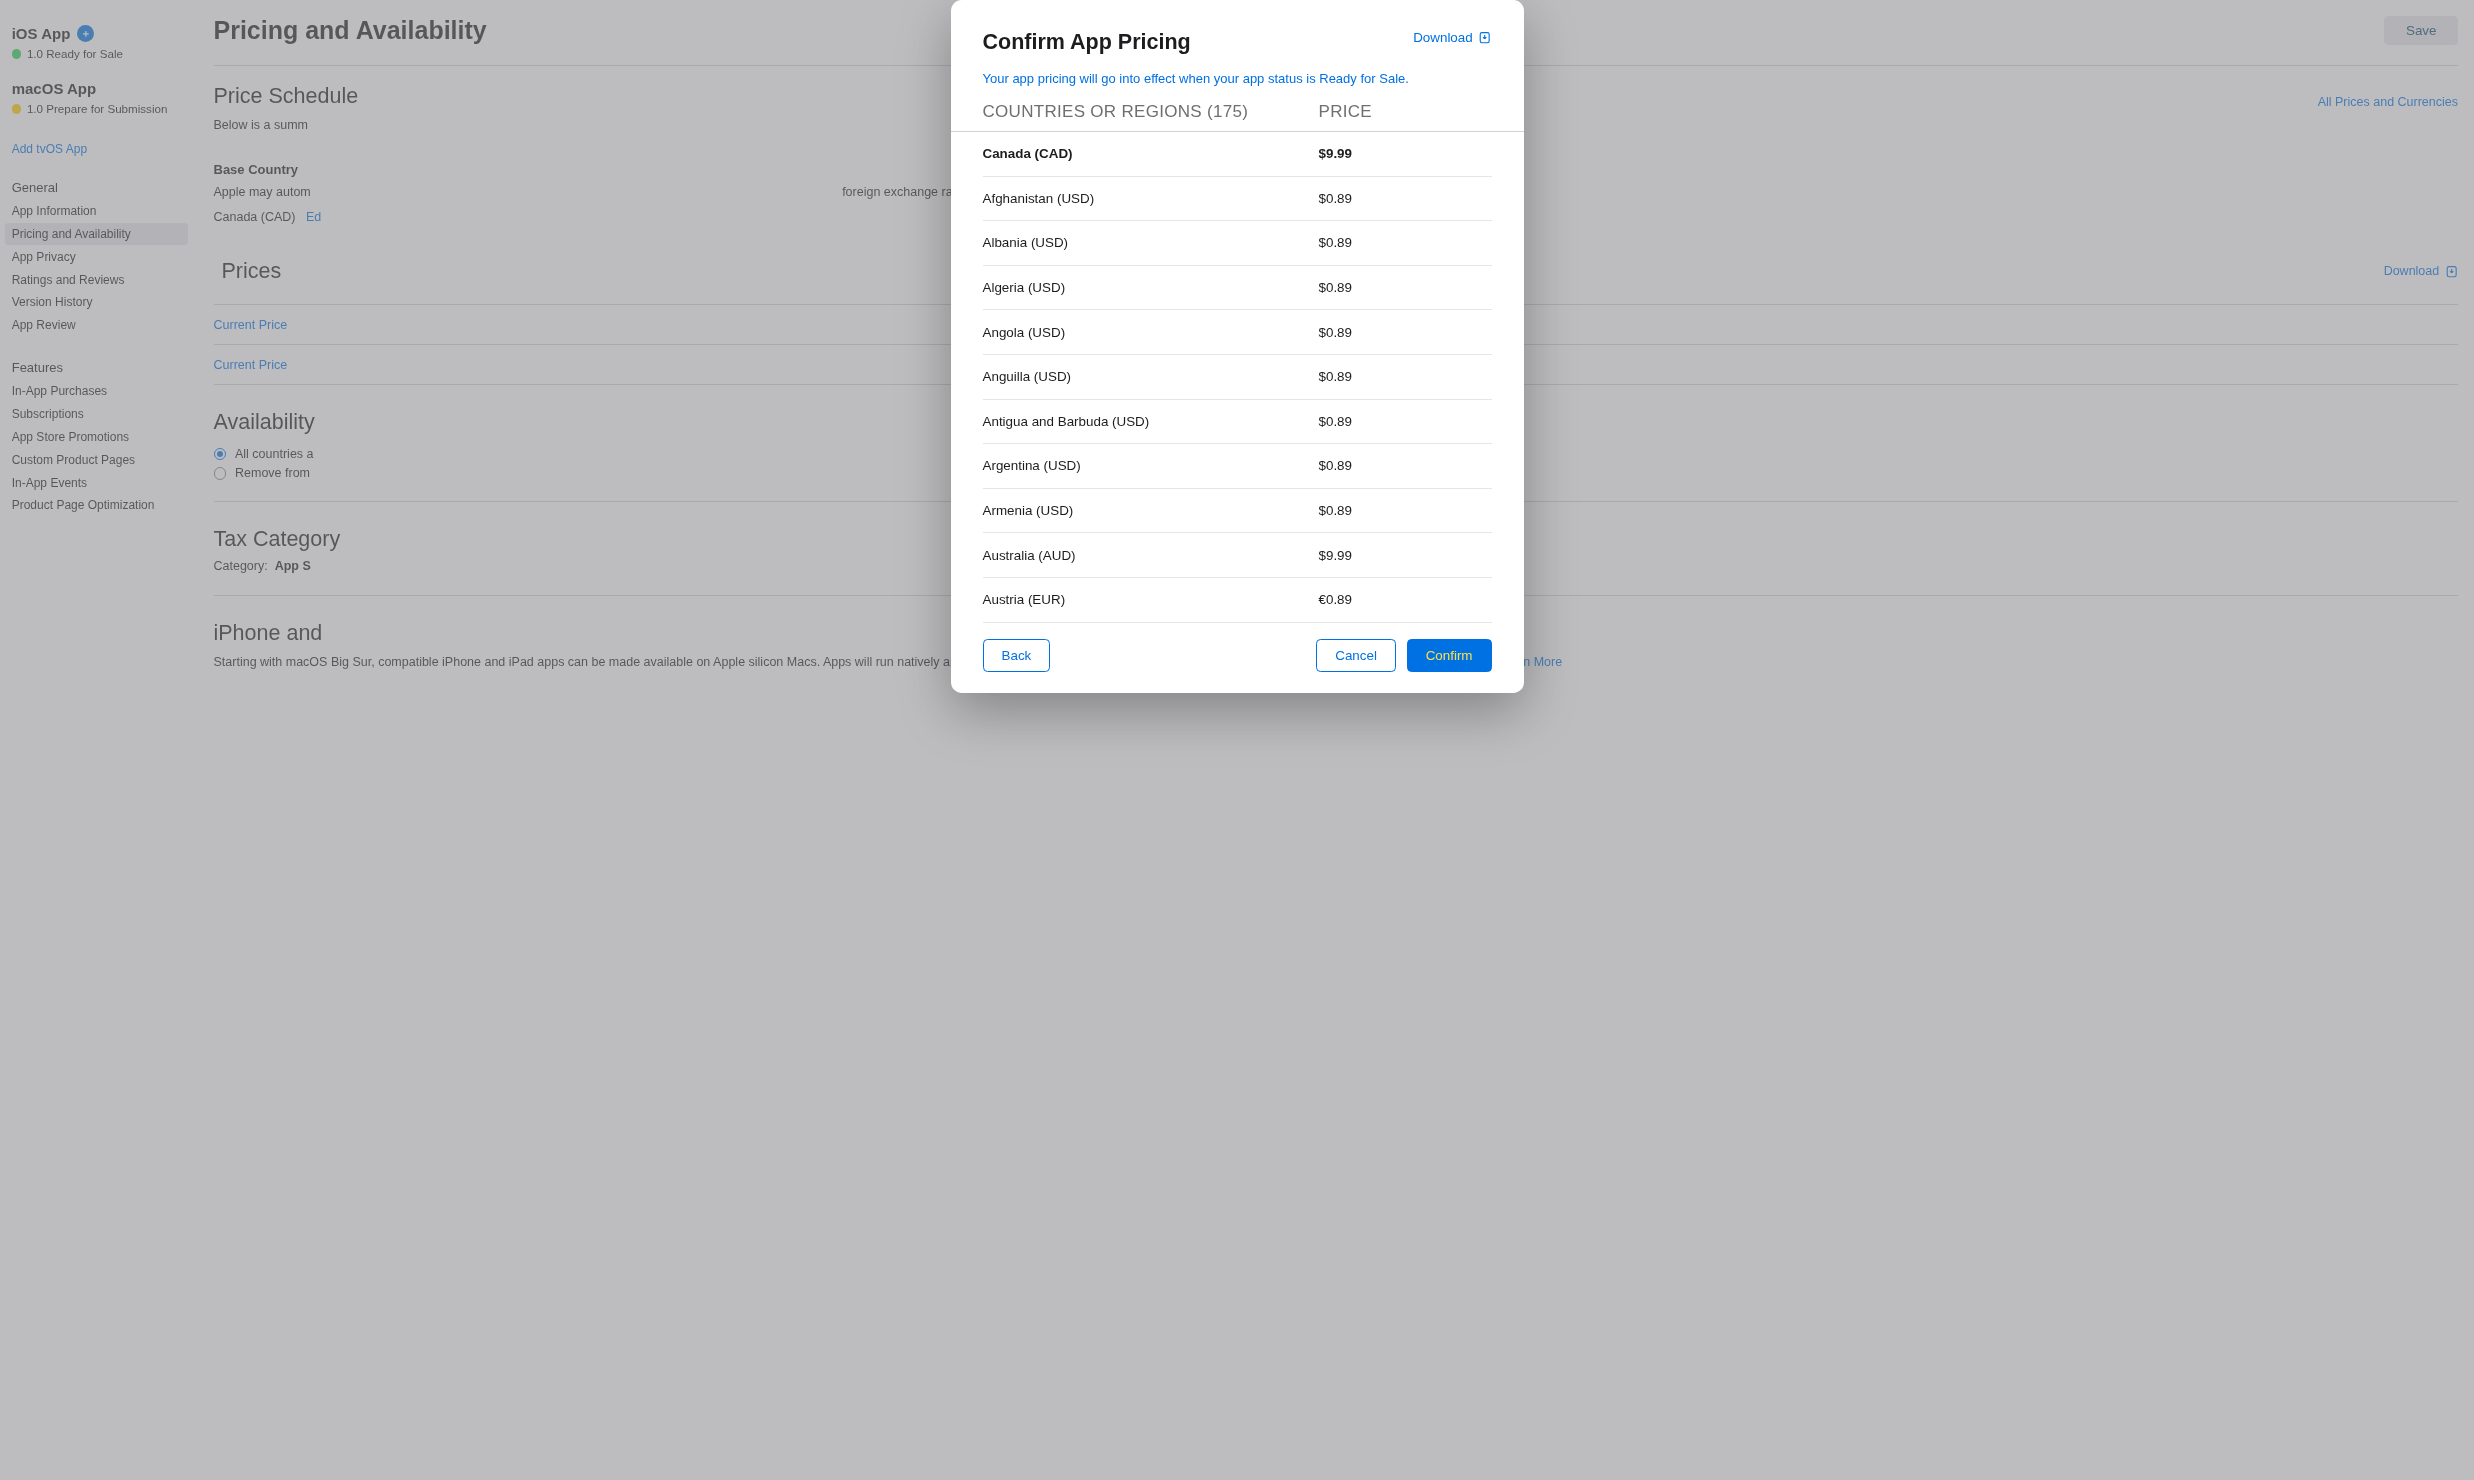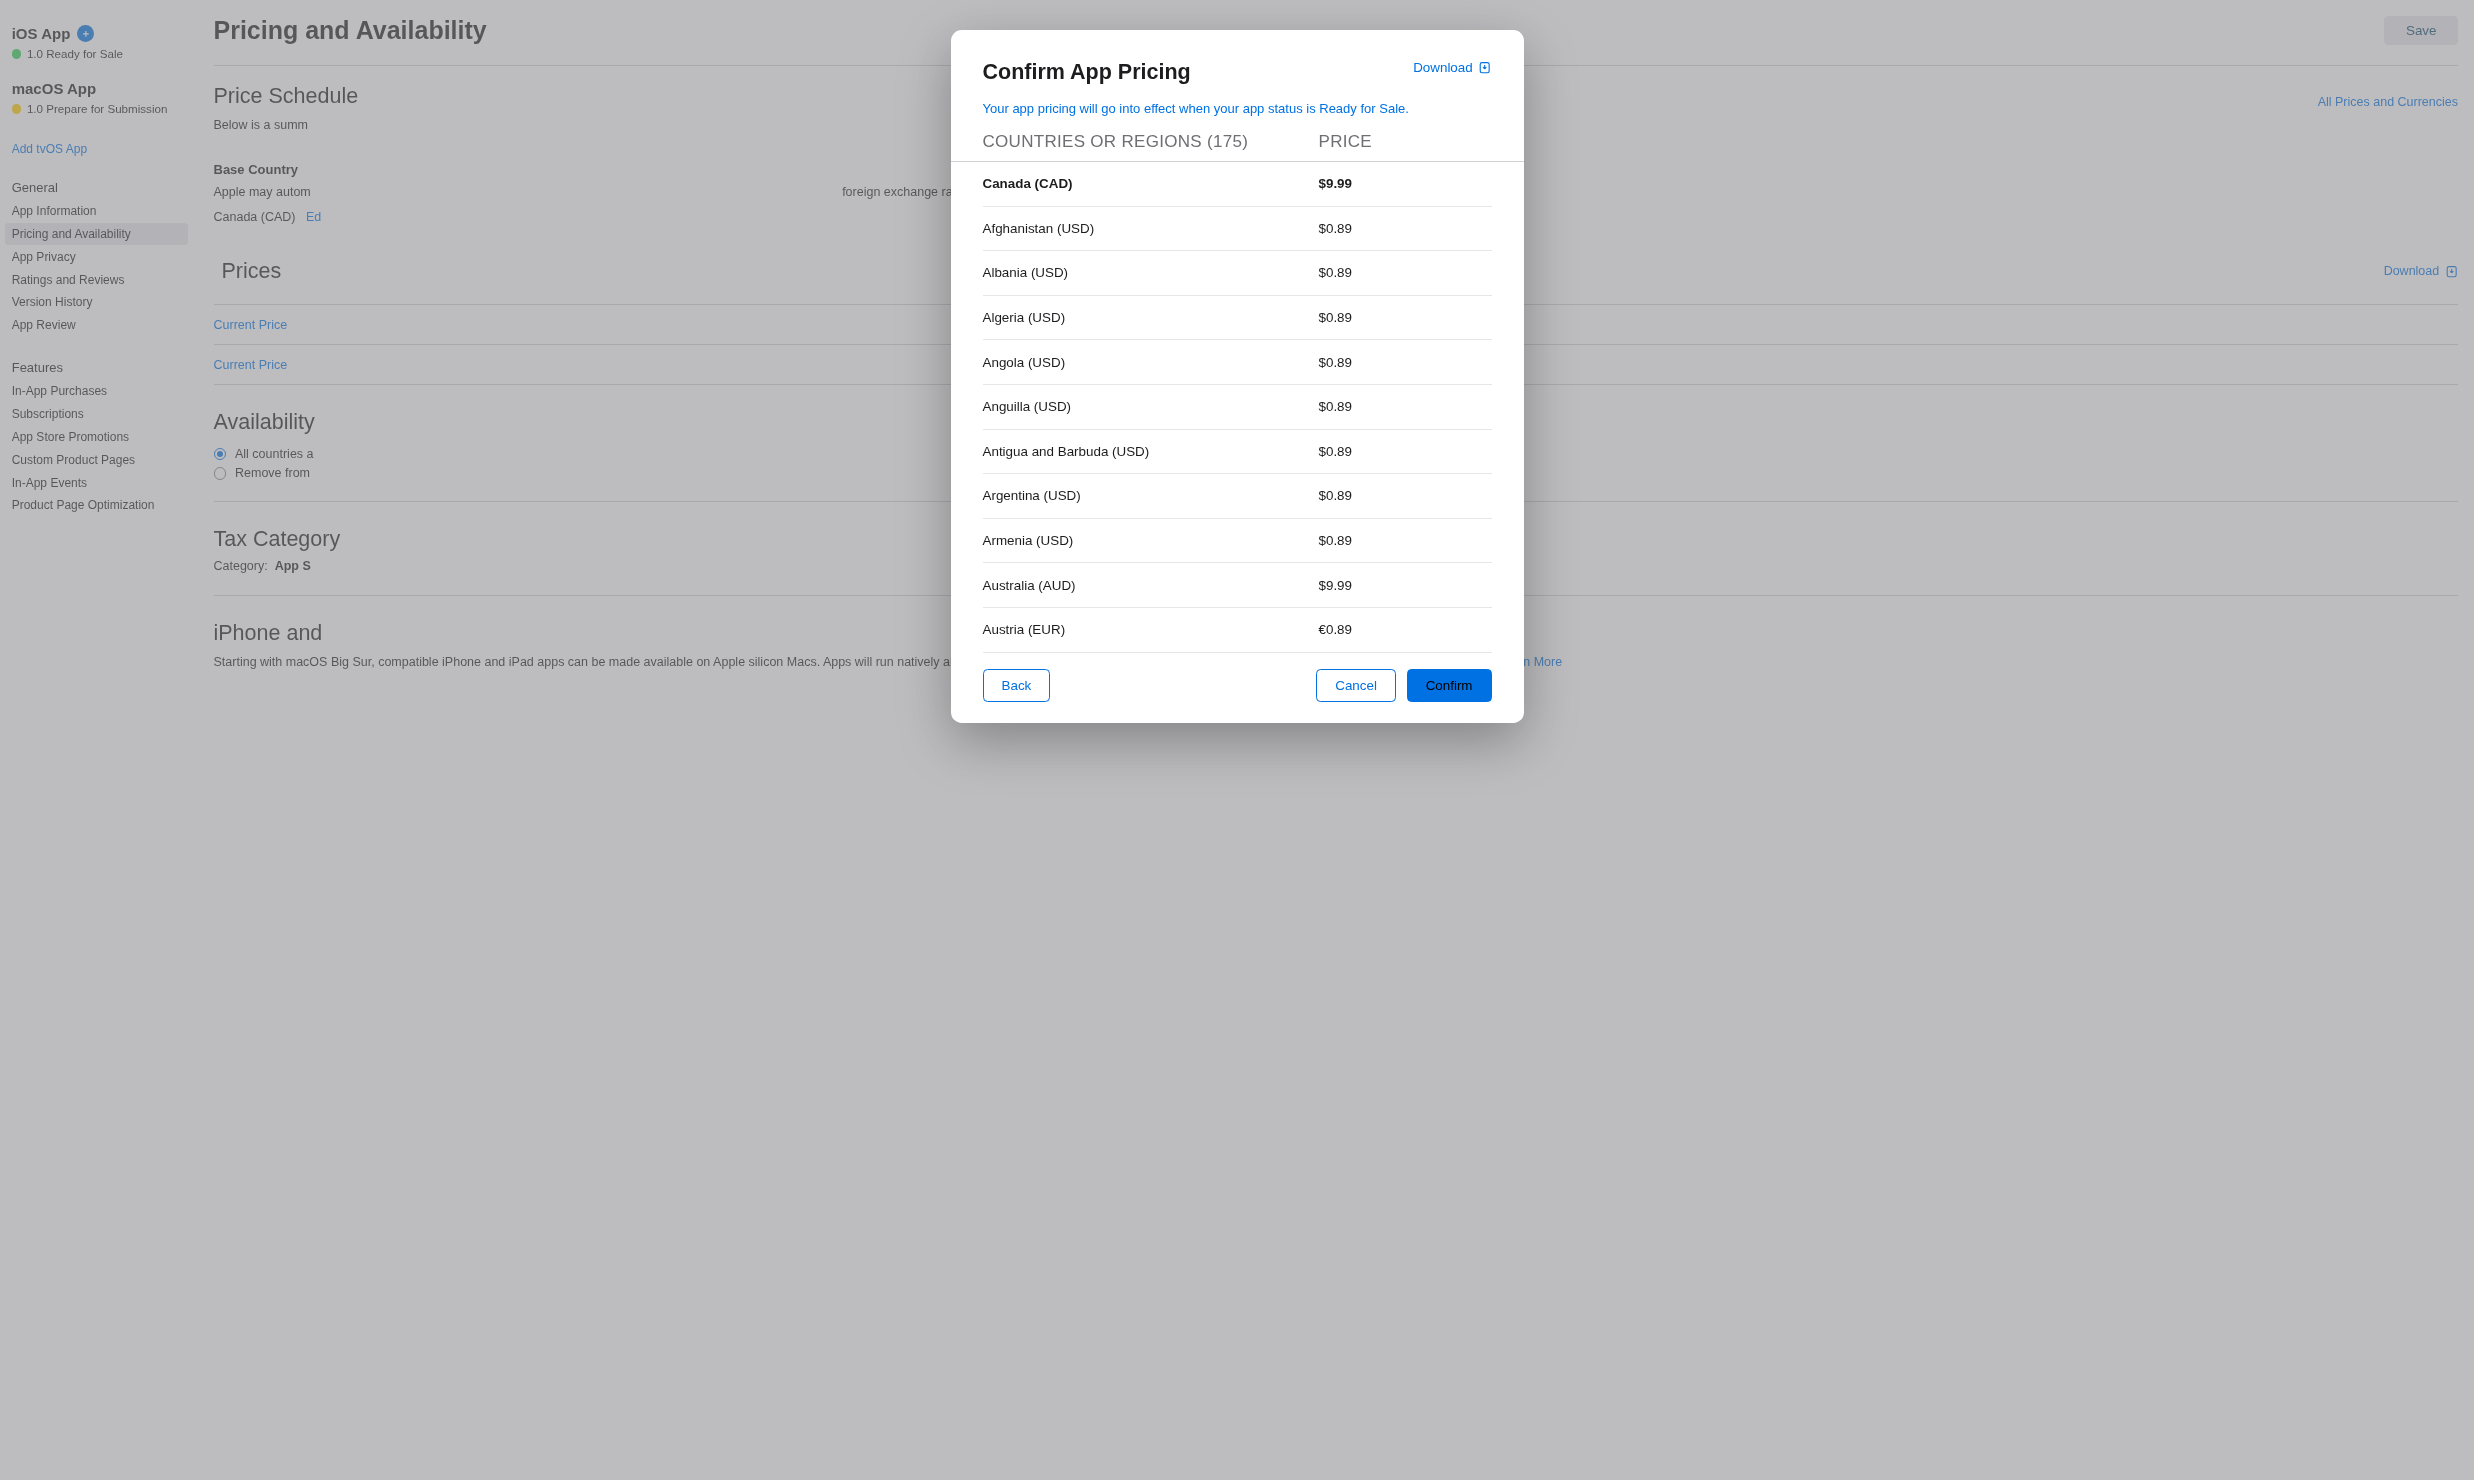--- a/index.html
+++ b/index.html
@@ -39,35 +39,35 @@
     .radio-group { margin-top:9px; }
     .radio-row { display:flex; align-items:center; gap:9px; font-size:12.5px; padding:2.7px 0; }
     .radio { width:12.5px; height:12.5px; border-radius:50%; border:0.9px solid #86868b; display:inline-flex; align-items:center; justify-content:center; }
     .radio.selected { border-color:#0071e3; }
     .radio.selected::after { content:""; width:6.3px; height:6.3px; border-radius:50%; background:#0071e3; }
     .dl-icon { width:13.4px; height:13.4px; }
     .learn-more { color:#0071e3; }
 
     
     .overlay { position:fixed; inset:0; background:rgba(134,134,139,0.55); display:flex; align-items:flex-start; justify-content:center; }
-    .modal { background:#fff; width: 573px; margin-top: 30px; border-radius:10.7px; display:flex; flex-direction:column; max-height: calc(100% - 63px); box-shadow:0 18px 54px rgba(0,0,0,0.3); }
+    .modal { background:#fff; width: 573px; border-radius:10.7px; display:flex; flex-direction:column; max-height: calc(100% - 63px); box-shadow:0 18px 54px rgba(0,0,0,0.3); }
     .modal-head { padding: 30px 32px 16px; display:flex; flex-direction:column; gap:16px; }
     .modal-title-row { display:flex; align-items:flex-start; justify-content:space-between; }
     .modal-title { font-size:21.5px; font-weight:700; }
     .download-link { display:inline-flex; align-items:center; gap:5.4px; color:#0071e3; font-size:13.4px; }
     .modal-desc { color:#0071e3; font-size:13px; }
     .thead-row { display:flex; padding: 0 32px 9px; font-size:17px; letter-spacing:0.3px; color:#6e6e73; border-bottom:0.9px solid #d2d2d7;}
     .thead-row .c1 { flex: 0 0 336px; }
     .modal-body { overflow-y:auto; padding: 0 32px; }
     .country-row { display:flex; padding: 14.3px 0; border-bottom:0.9px solid #e5e5ea; font-size:13.4px; }
     .country-row .c1 { flex: 0 0 336px; }
     .country-row.base .c1, .country-row.base .c2 { font-weight:600; }
     .modal-footer { display:flex; justify-content:space-between; padding: 16px 32px 21.5px; border-top:0; }
     .btn { padding:8px 18px; border-radius:4.5px; font-size:13.4px; border:0.9px solid #0071e3; background:#fff; color:#0071e3; }
-    .btn.primary { background:#0071e3; color:#000000; }
+    .btn.primary { background:#0071e3; color:#fde047; }
     .footer-right { display:flex; gap:10.7px; }
     svg { display:block; }
   </style>
 </head>
 <body>
 
 <div class="app">
   <aside class="sidebar">
     <div id="platforms-ct">
     <div class="sidebar-title-row">

